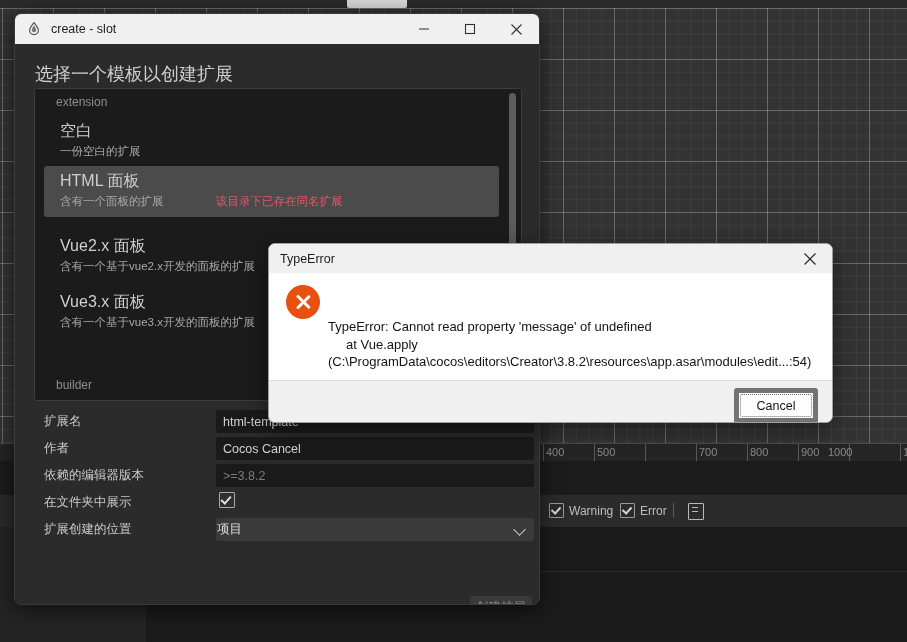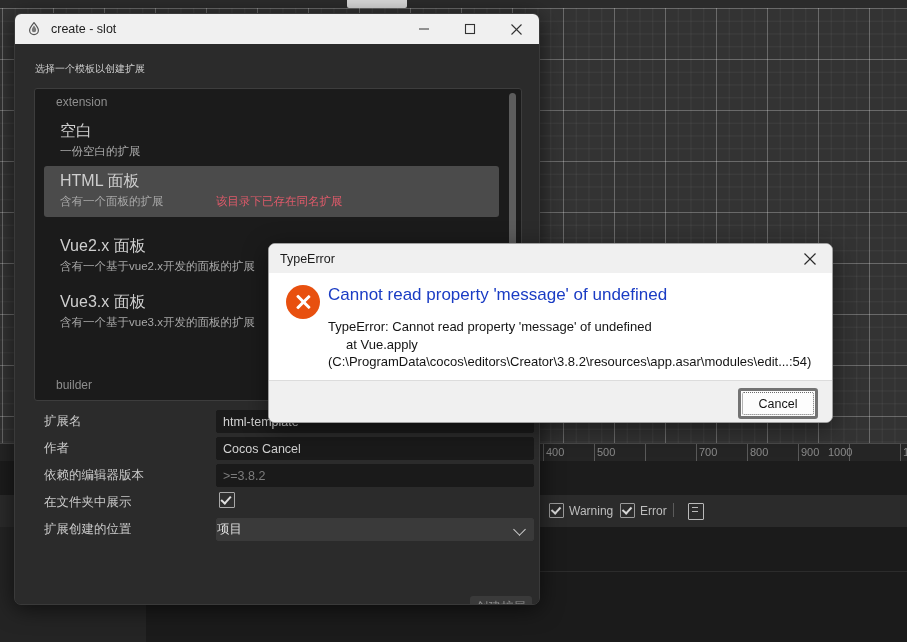--- a/index.html
+++ b/index.html
@@ -88,21 +88,21 @@
   .win-logo svg{display:block;}
   .win-title-text{
     font-size:12.5px;color:#1d1d1d;font-family:"Liberation Sans",sans-serif;
   }
   .win-ctrls{position:absolute;right:0;top:0;height:30px;display:flex;}
   .wbtn{width:46px;height:30px;display:flex;align-items:center;justify-content:center;}
   .wbtn svg{display:block;}
 
   .win-body{position:relative;height:560px;background:#2b2b2b;}
   .hint{
-    position:absolute;left:20px;top:18px;font-size:10px;color:#cfcfcf;
+    position:absolute;left:20px;top:18px;font-size:18px;color:#cfcfcf;
   }
   .tpl-list{
     position:absolute;left:19px;top:44px;width:486px;height:311px;
     background:#1b1b1b;border:1px solid #3d3d3d;border-radius:3px;overflow:hidden;
   }
   .tpl-group{
     position:absolute;left:21px;font-size:12px;color:#8e8e8e;
   }
   .tpl-item{
     position:absolute;left:9px;width:455px;height:51px;border-radius:3px;
@@ -182,21 +182,21 @@
   .err-body{
     position:absolute;left:59px;top:45px;font-size:13px;color:#141414;
     line-height:17.5px;white-space:pre;
   }
   .dlg-foot{
     position:absolute;left:0;bottom:0;width:563px;height:41px;background:#f0f0f0;
     border-top:1px solid #dcdcdc;
   }
   .cancel-btn{
     position:absolute;right:14px;top:7px;width:74px;height:25px;
-    background:#fdfdfd;border:3px solid #737373;border-radius:3px;
+    background:#fdfdfd;border:5px solid #737373;border-radius:3px;
     display:flex;align-items:center;justify-content:center;
     font-size:12.5px;color:#141414;
   }
   .cancel-btn .focus-ring{
     position:absolute;left:1px;top:1px;right:1px;bottom:1px;
     border:1px dotted #6b6b6b;border-radius:2px;
   }
 </style>
 </head>
 <body>
@@ -356,21 +356,20 @@
       <div class="dlg-title-text">TypeError</div>
       <div class="dlg-close">
         <svg width="14" height="14" viewBox="0 0 14 14">
             <line x1="1.5" y1="1.5" x2="12.5" y2="12.5" stroke="#2a2a2a" stroke-width="1.2"></line>
             <line x1="12.5" y1="1.5" x2="1.5" y2="12.5" stroke="#2a2a2a" stroke-width="1.2"></line>
           </svg>
       </div>
     </div>
     <div class="dlg-content">
       <div class="err-icon"></div>
-      <div class="err-head">Cannot read property 'message' of undefined</div>
       <div class="err-body">TypeError: Cannot read property 'message' of undefined
      at Vue.apply
 (C:\ProgramData\cocos\editors\Creator\3.8.2\resources\app.asar\modules\edit...:54)</div>
     </div>
     <div class="dlg-foot">
       <div class="cancel-btn">
         <span>Cancel</span>
         <div class="focus-ring"></div>
       </div>
     </div>

